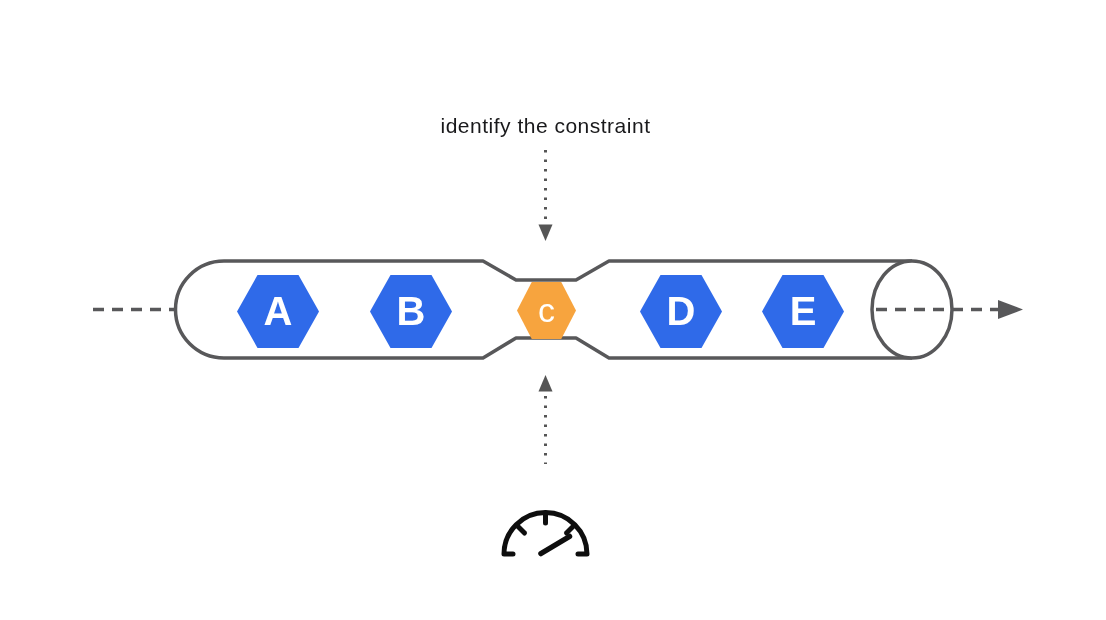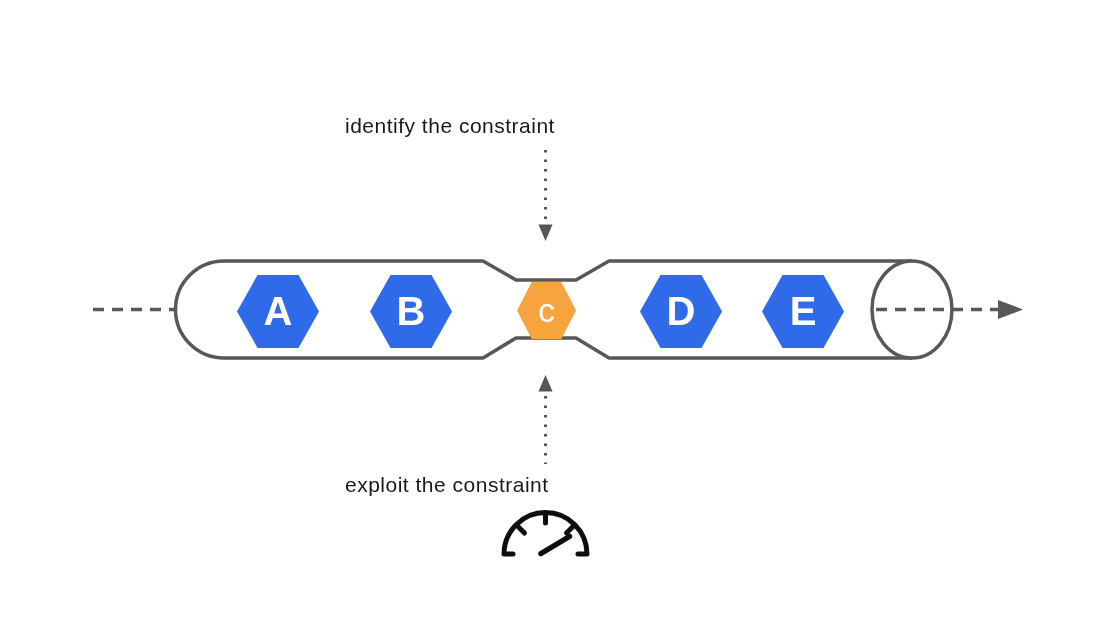--- a/index.html
+++ b/index.html
@@ -6,20 +6,21 @@
   .canvas{
     position:relative;
     width:1106px;height:620px;
     background:#ffffff;
     font-family:"Liberation Sans","DejaVu Sans",sans-serif;
     overflow:hidden;
   }
   .layer{position:absolute;left:0;top:0;width:1106px;height:620px;}
   .label{
     position:absolute;left:345px;width:401px;
+    text-align:center;
     font-size:21px;line-height:26px;letter-spacing:0.5px;
     color:#19191b;
   }
   .label-top{top:113px;}
   .label-bottom{top:472px;}
   .hex{
     position:absolute;
     display:flex;align-items:center;justify-content:center;
     clip-path:polygon(25% 0%,75% 0%,100% 50%,75% 100%,25% 100%,0% 50%);
     color:#ffffff;
@@ -72,21 +73,20 @@
     <g stroke="#0e0e0e" stroke-width="5" fill="none" stroke-linecap="round" stroke-linejoin="round">
       <path d="M 513 554 H 504 A 41.5 41.5 0 0 1 587 554 H 578"></path>
       <line x1="545.5" y1="513" x2="545.5" y2="523"></line>
       <line x1="517.5" y1="526" x2="524.5" y2="533"></line>
       <line x1="573.5" y1="526" x2="566.5" y2="533"></line>
       <line x1="541" y1="553.5" x2="569.5" y2="536.5" stroke-width="5.5"></line>
     </g>
   </svg>
 
   <div class="label label-top">identify the constraint</div>
-  <div class="label label-bottom">exploit the constraint</div>
 
   <div class="hex hex-step hex-a">
     <span>A</span>
   </div>
   <div class="hex hex-step hex-b">
     <span>B</span>
   </div>
   <div class="hex hex-constraint">
     <span>c</span>
   </div>

